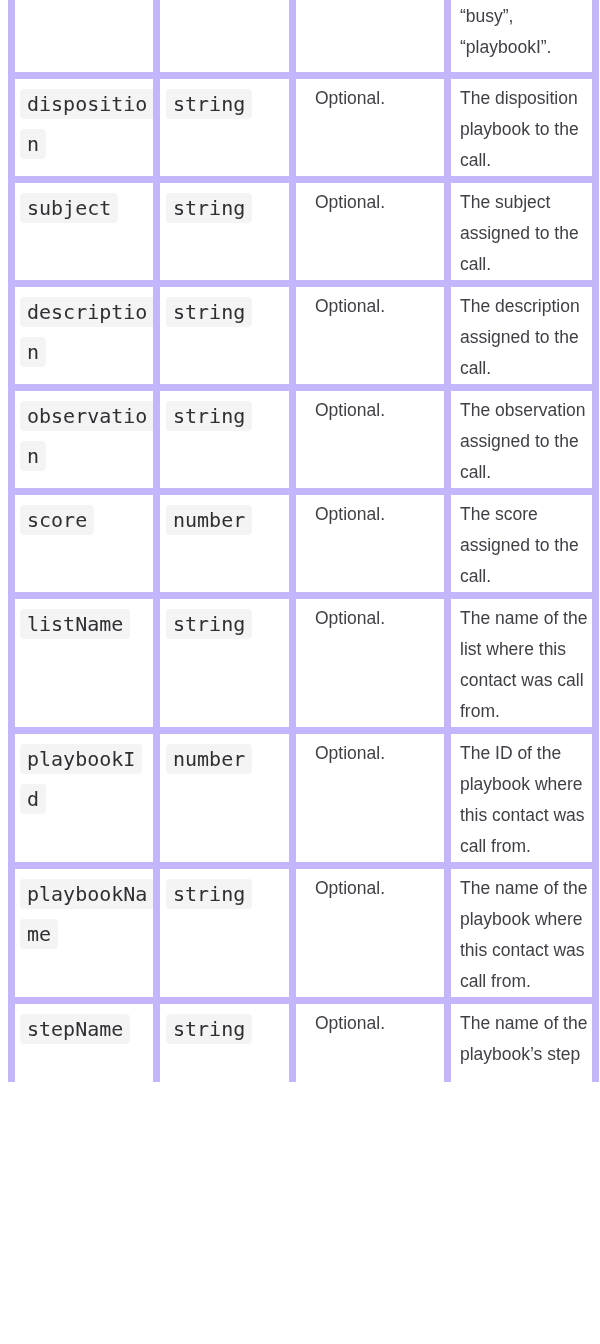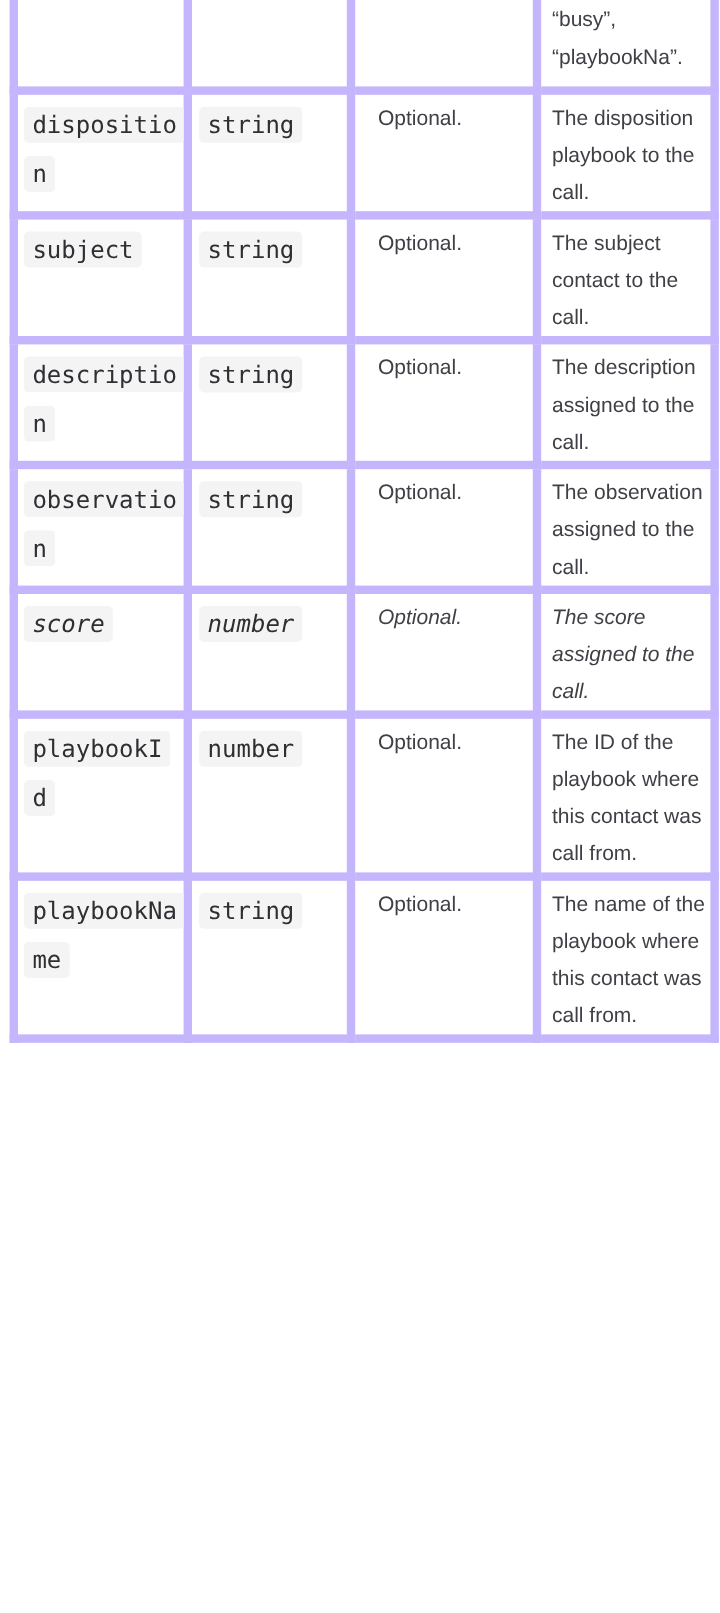--- a/index.html
+++ b/index.html
@@ -32,21 +32,21 @@
     overflow: hidden;
   }
   tr.r0 td  { border-top: none; }
   tr.r11 td { border-bottom: none; }
 
   tr.r0  { height: 75px; }
   tr.r1  { height: 100px; }
   tr.r2  { height: 102px; }
   tr.r3  { height: 103px; }
   tr.r4  { height: 103px; margin-top: 10px; }
-  tr.r5  { height: 97px; font-style: italic; }
+  tr.r5  { height: 97px; }
   tr.r6  { height: 132px; }
   tr.r7  { height: 130px; }
   tr.r8  { height: 130px; }
   tr.r9  { height: 130px; margin-top: 25px; }
   tr.r10 { height: 160px; }
   tr.r11 { height: 82px; }
 
   td.name-cell {
     padding: 6px 3px 0 5px;
     line-height: 39px;
@@ -97,21 +97,21 @@
         <col class="c4">
     </colgroup>
     <tbody>
 
       <tr class="r0">
         <td class="name-cell"></td>
         <td class="type-cell"></td>
         <td class="opt-cell"></td>
         <td class="desc-cell">
           <div class="desc-text">“busy”,
-“playbookNa”.</div>
+“playbookI”.</div>
         </td>
       </tr>
 
       <tr class="r1">
         <td class="name-cell">
           <span class="badge">dispositio
 n</span>
         </td>
         <td class="type-cell">
           <span class="badge">string</span>
@@ -131,21 +131,21 @@
           <span class="badge">subject</span>
         </td>
         <td class="type-cell">
           <span class="badge">string</span>
         </td>
         <td class="opt-cell">
           <div class="opt-text">Optional.</div>
         </td>
         <td class="desc-cell">
           <div class="desc-text">The subject
-contact to the
+assigned to the
 call.</div>
         </td>
       </tr>
 
       <tr class="r3">
         <td class="name-cell">
           <span class="badge">descriptio
 n</span>
         </td>
         <td class="type-cell">
@@ -190,20 +190,37 @@
           <div class="opt-text">Optional.</div>
         </td>
         <td class="desc-cell">
           <div class="desc-text">The score
 assigned to the
 call.</div>
         </td>
       </tr>
 
 
+      <tr class="r7">
+        <td class="name-cell">
+          <span class="badge">listName</span>
+        </td>
+        <td class="type-cell">
+          <span class="badge">string</span>
+        </td>
+        <td class="opt-cell">
+          <div class="opt-text">Optional.</div>
+        </td>
+        <td class="desc-cell">
+          <div class="desc-text">The name of the
+list where this
+contact was call
+from.</div>
+        </td>
+      </tr>
 
       <tr class="r8">
         <td class="name-cell">
           <span class="badge">playbookI
 d</span>
         </td>
         <td class="type-cell">
           <span class="badge">number</span>
         </td>
         <td class="opt-cell">
@@ -230,16 +247,31 @@
         </td>
         <td class="desc-cell">
           <div class="desc-text">The name of the
 playbook where
 this contact was
 call from.</div>
         </td>
       </tr>
 
 
+      <tr class="r11">
+        <td class="name-cell">
+          <span class="badge">stepName</span>
+        </td>
+        <td class="type-cell">
+          <span class="badge">string</span>
+        </td>
+        <td class="opt-cell">
+          <div class="opt-text">Optional.</div>
+        </td>
+        <td class="desc-cell">
+          <div class="desc-text">The name of the
+playbook’s step</div>
+        </td>
+      </tr>
 
     </tbody>
   </table>
 </div>
 
 </body></html>

